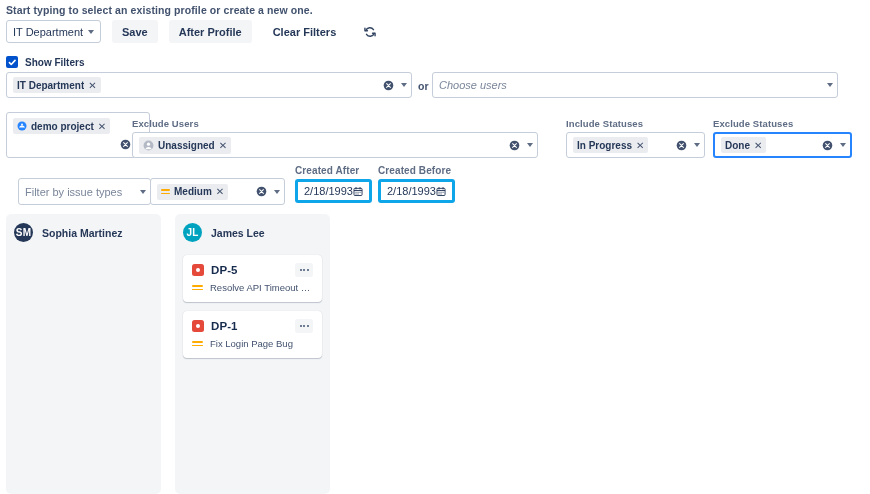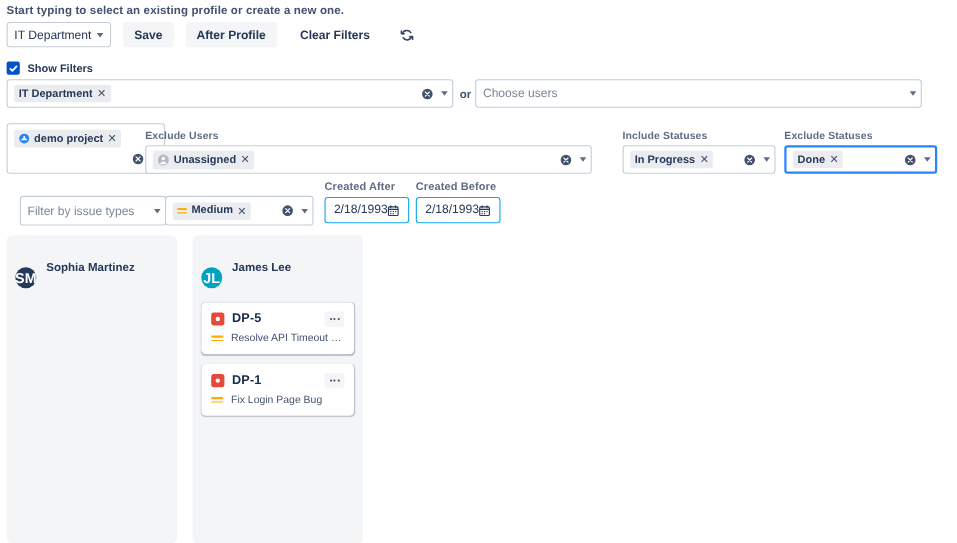--- a/index.html
+++ b/index.html
@@ -80,36 +80,36 @@
   .chip .ctext { white-space: nowrap; overflow: hidden; text-overflow: clip; }
   .chip .cx { font-size: 10px; color: #42526e; cursor: pointer; font-weight: 400; flex: none; }
 
   .clear-x { width: 11px; height: 11px; flex: none; cursor: pointer; }
   .sep-caret { flex: none; cursor: pointer; }
 
   .orword { position: absolute; font-size: 10.5px; font-weight: 700; color: #42526e; }
 
   
   .date-ctrl {
-    border: 1px solid #0ea5e9; border-radius: 3px; background: #fff;
-    height: 24px; display: flex; align-items: center; justify-content: center;
+    border: 3px solid #0ea5e9; border-radius: 3px; background: #fff;
+    height: 24px; display: flex; align-items: center; justify-content: flex-start;
     padding: 0 6px; font-size: 11px; color: #253858;
   }
 
   
   .board { position: absolute; left: 6px; top: 214px; display: flex; gap: 14px; }
   .column {
     width: 155px; height: 280px; background: #f4f5f7; border-radius: 5px;
     padding: 9px 8px 0 8px;
   }
   .col-head { display: flex; align-items: center; gap: 9px; margin-bottom: 13px; }
   .avatar {
     width: 19px; height: 19px; border-radius: 50%; flex: none;
     display: flex; align-items: center; justify-content: center;
-    font-size: 13px; font-weight: 700; color: #fff; letter-spacing: .2px; margin-top: 20px;
+    font-size: 10px; font-weight: 700; color: #fff; letter-spacing: .2px;
   }
   .col-name { font-size: 10.5px; font-weight: 700; color: #253858; }
 
   .card {
     background: #fff; border-radius: 4px; padding: 8px 9px 9px 9px;
     box-shadow: 0 1px 1px rgba(9,30,66,.22), 0 0 1px rgba(9,30,66,.16);
     margin-bottom: 9px; position: relative;
   }
   .card-top { display: flex; align-items: center; gap: 7px; }
   .bug-icon {
@@ -179,21 +179,21 @@
           <path d="M5.3 5.3l5.4 5.4M10.7 5.3l-5.4 5.4" stroke="#fff" stroke-width="1.5" stroke-linecap="round"></path>
         </svg>
         <span class="caret sep-caret"></span>
       </span>
     </div>
   </div>
 
   <div class="orword" style="left:418px; top:80px;">or</div>
 
   <div class="field" style="left:432px; top:72px; width:406px;">
-    <div class="control" style="height:26px;">
+    <div class="control" style="height:26px;font-style:italic;">
       <div class="chips">
         <span class="placeholder">Choose users</span>
       </div>
       <span class="ctrl-icons">
         <span class="caret sep-caret"></span>
       </span>
     </div>
   </div>
 
   <div class="field" style="left:6px; top:112px; width:144px;">

